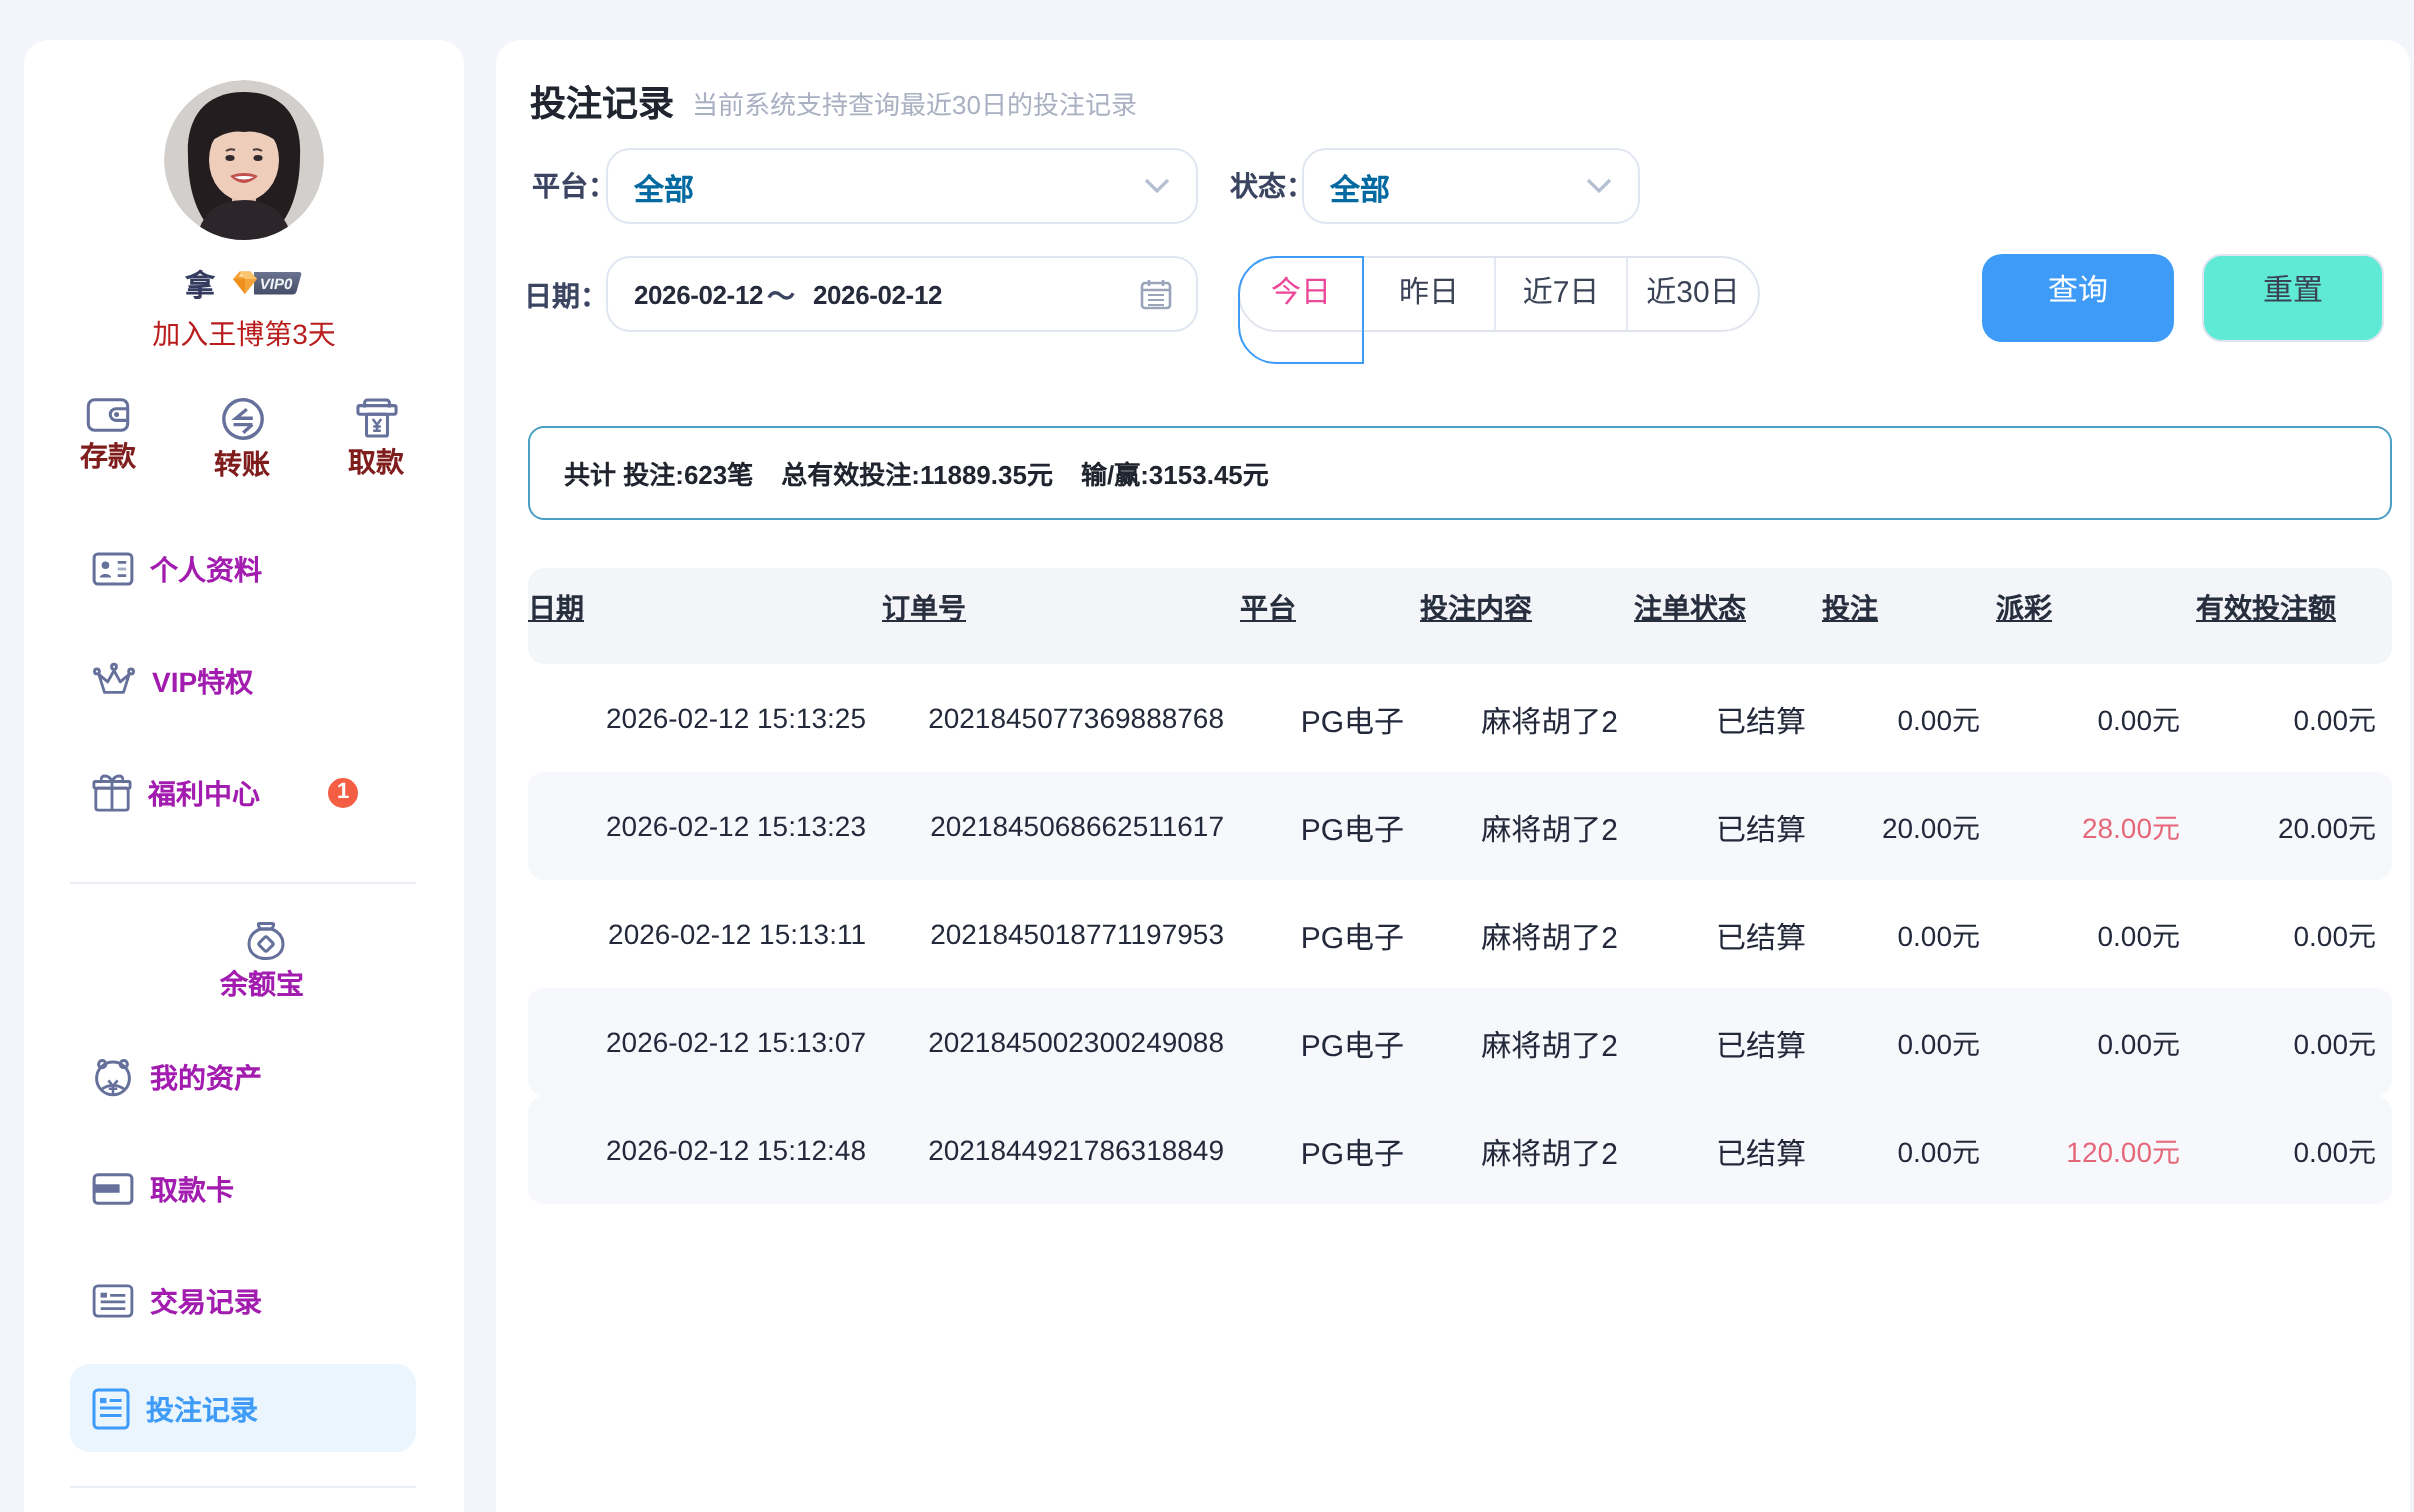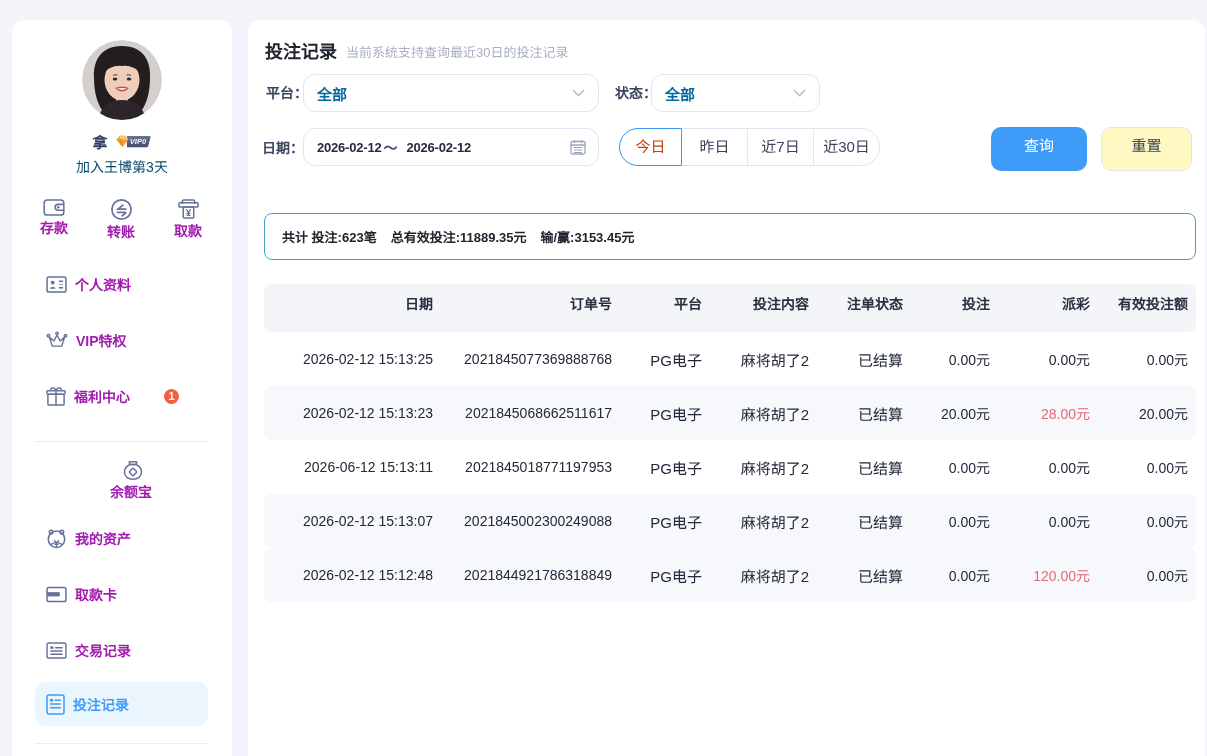--- a/index.html
+++ b/index.html
@@ -6,24 +6,24 @@
 *{margin:0;padding:0;box-sizing:border-box;}
 html,body{width:1207px;height:756px;overflow:hidden;}
 body{font-family:"Liberation Sans",sans-serif;background:#f3f5fa;position:relative;}
 .abs{position:absolute;}
 .card{background:#fff;border-radius:12px;position:absolute;}
 
 #side{left:12px;top:20px;width:220px;height:756px;}
 #avatar{left:82px;top:40px;width:80px;height:80px;border-radius:50%;overflow:hidden;}
 #namerow{left:12px;top:130px;width:220px;height:22px;display:flex;align-items:center;justify-content:center;}
 #namerow .nm{font-size:15px;font-weight:700;color:#333c5e;margin-right:7px;}
-#joined{left:12px;top:156px;width:220px;text-align:center;font-size:14px;color:#0c4a6e;}
+#joined{left:12px;top:156px;width:220px;text-align:center;font-size:14px;color:#b91c1c;}
 .act{position:absolute;top:199px;width:60px;text-align:center;}
 .act svg{display:block;margin:0 auto;}
-.act .lb{margin-top:1px;font-size:14px;font-weight:600;color:#a21caf;}
+.act .lb{margin-top:1px;font-size:14px;font-weight:600;color:#7f1d1d;}
 .menu{position:absolute;left:34px;width:186px;height:44px;display:flex;align-items:center;}
 .menu svg{margin-left:12px;}
 .menu .t{margin-left:8px;font-size:14px;font-weight:700;color:#a21caf;}
 .menu.sel{background:#ebf5fe;border-radius:10px;width:173px;left:35px;}
 .menu.sel svg{margin-left:11px;}
 .menu.sel .t{color:#3e9cf8;}
 #badge1{left:164px;top:389px;width:15px;height:15px;border-radius:50%;background:#f45f44;color:#fff;font-size:11px;line-height:15px;text-align:center;font-weight:700;}
 .divider{position:absolute;left:35px;width:173px;height:1px;background:#e9edf4;}
 
 #main{left:248px;top:20px;width:957px;height:756px;}
@@ -33,30 +33,30 @@
 .sel-box{position:absolute;height:38px;border:1px solid #e0e6f2;border-radius:12px;background:#fff;display:flex;align-items:center;}
 .sel-box .v{font-size:15px;font-weight:700;color:#0369a1;margin-left:13px;}
 .sel-box svg{position:absolute;right:13px;}
 #dateinput{left:303px;top:128px;width:296px;height:38px;border:1px solid #e0e6f2;border-radius:12px;background:#fff;display:flex;align-items:center;}
 #dateinput .d{font-size:13px;font-weight:700;color:#252b3a;letter-spacing:-0.2px;}
 #dateinput .sep{color:#3b4461;font-size:14px;font-weight:700;margin:0 9px 0 2px;}
 #dateinput svg{position:absolute;right:12px;}
 #btngroup{left:619px;top:128px;width:261px;height:38px;border:1px solid #dfe4ee;border-radius:19px;background:#fff;display:flex;}
 #btngroup .seg{height:36px;line-height:36px;text-align:center;font-size:15px;color:#3a4356;border-right:1px solid #e3e8f1;}
 #btngroup .seg:last-child{border-right:none;}
-#btngroup .seg.on{color:#c2410c;border:1px solid #3e9cf8;border-radius:19px 0 0 19px;margin:-1px 0 -1px -1px;height:38px;line-height:36px;text-align:center;}
+#btngroup .seg.on{color:#ec4899;border:1px solid #3e9cf8;border-radius:19px 0 0 19px;margin:-1px 0 -1px -1px;height:54px;line-height:36px;text-align:center;}
 .btn{position:absolute;top:127px;height:44px;border-radius:10px;font-size:15px;text-align:center;line-height:38px;}
 #btnq{left:991px;width:96px;background:#3e9cf8;color:#fff;font-weight:500;}
-#btnr{left:1101px;width:91px;background:#fef9c3;border:1px solid #e0e5f0;color:#3a4356;line-height:36px;}
+#btnr{left:1101px;width:91px;background:#5eead4;border:1px solid #e0e5f0;color:#3a4356;line-height:36px;}
 #summary{left:264px;top:213px;width:932px;height:47px;border:1px solid #4a9fc5;border-radius:8px;display:flex;align-items:center;background:#fff;}
 #summary span{font-size:13px;font-weight:700;color:#20242e;margin-right:14px;}
 #summary span:first-child{margin-left:17px;}
 
 #tbl{left:264px;top:284px;width:932px;border-collapse:collapse;table-layout:fixed;}
-#tbl th{height:48px;background:#f4f5f9;font-size:14px;font-weight:700;color:#272e3e;text-align:right;padding:0 8px 11px 0;vertical-align:middle;}
+#tbl th{height:48px;background:#f4f5f9;font-size:14px;font-weight:700;color:#272e3e;text-align:left;padding:0 8px 11px 0;vertical-align:middle;text-decoration:underline;}
 #tbl th:first-child{border-radius:8px 0 0 8px;}
 #tbl th:last-child{border-radius:0 8px 8px 0;}
 #tbl td{height:54px;font-size:15px;font-weight:500;color:#23283a;text-align:right;padding-right:8px;}
 #tbl td.num{font-weight:500;}
 #tbl tr.alt td{background:#f7f8fc;}
 #tbl tr.alt td:first-child{border-radius:8px 0 0 8px;}
 #tbl tr.alt td:last-child{border-radius:0 8px 8px 0;}
 #tbl td.num{font-size:14px;}
 #tbl td.pink{color:#e5687a;font-weight:500;}
 </style>
@@ -278,21 +278,21 @@
         <td class="num">2026-02-12 15:13:23</td>
         <td class="num">2021845068662511617</td>
         <td>PG电子</td>
         <td>麻将胡了2</td>
         <td>已结算</td>
         <td class="num">20.00元</td>
         <td class="num pink">28.00元</td>
         <td class="num">20.00元</td>
       </tr>
 <tr>
-        <td class="num">2026-06-12 15:13:11</td>
+        <td class="num">2026-02-12 15:13:11</td>
         <td class="num">2021845018771197953</td>
         <td>PG电子</td>
         <td>麻将胡了2</td>
         <td>已结算</td>
         <td class="num">0.00元</td>
         <td class="num">0.00元</td>
         <td class="num">0.00元</td>
       </tr>
 <tr class="alt">
         <td class="num">2026-02-12 15:13:07</td>

